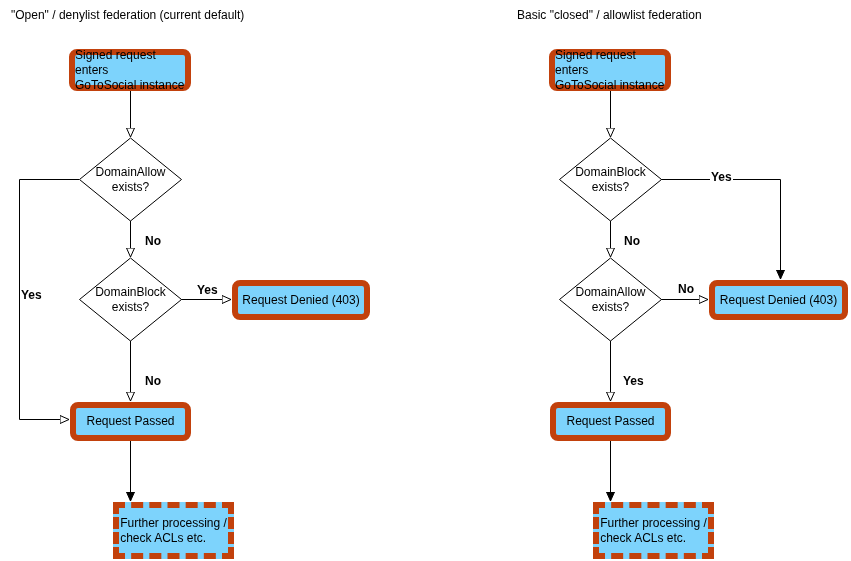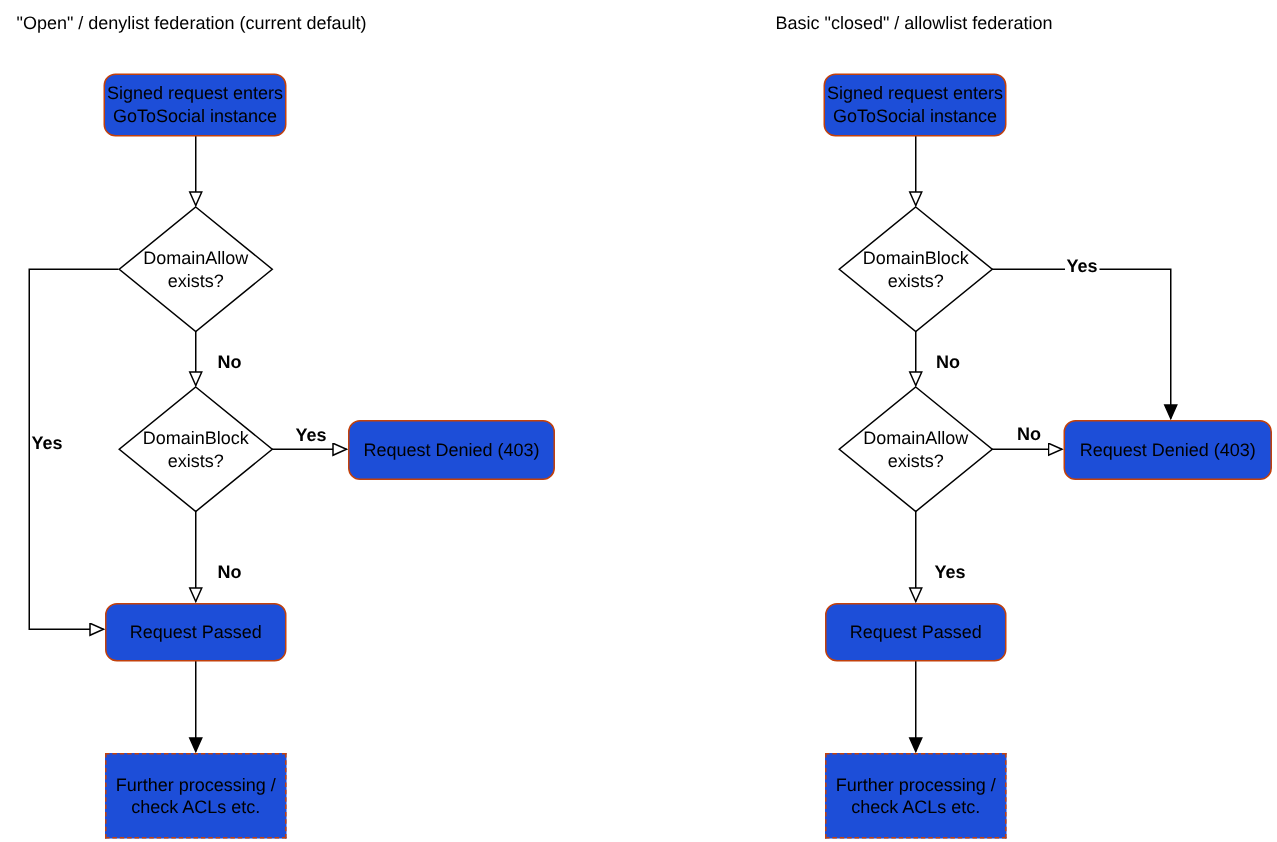--- a/index.html
+++ b/index.html
@@ -15,32 +15,32 @@
   svg.wires { position: absolute; left: 0; top: 0; }
   .chart-title {
     position: absolute;
     font-size: 12px;
     line-height: 15px;
     white-space: pre;
   }
   .node {
     position: absolute;
     box-sizing: border-box;
-    background: #1d4ed8;
-    border: 1px solid #c2410c;
+    background: #7dd3fc;
+    border: 6px solid #c2410c;
     display: flex;
     align-items: center;
     justify-content: center;
-    text-align: center;
+    text-align: left;
     font-size: 12px;
     line-height: 15px;
     white-space: pre-line;
   }
   .node.rounded { border-radius: 8px; }
-  .node.dashed { border-style: dashed; }
+  .node.dashed { border-style: dashed; margin-left: 43px; }
   .diamond-text {
     position: absolute;
     display: flex;
     align-items: center;
     justify-content: center;
     text-align: center;
     font-size: 12px;
     line-height: 15px;
     white-space: pre-line;
   }

